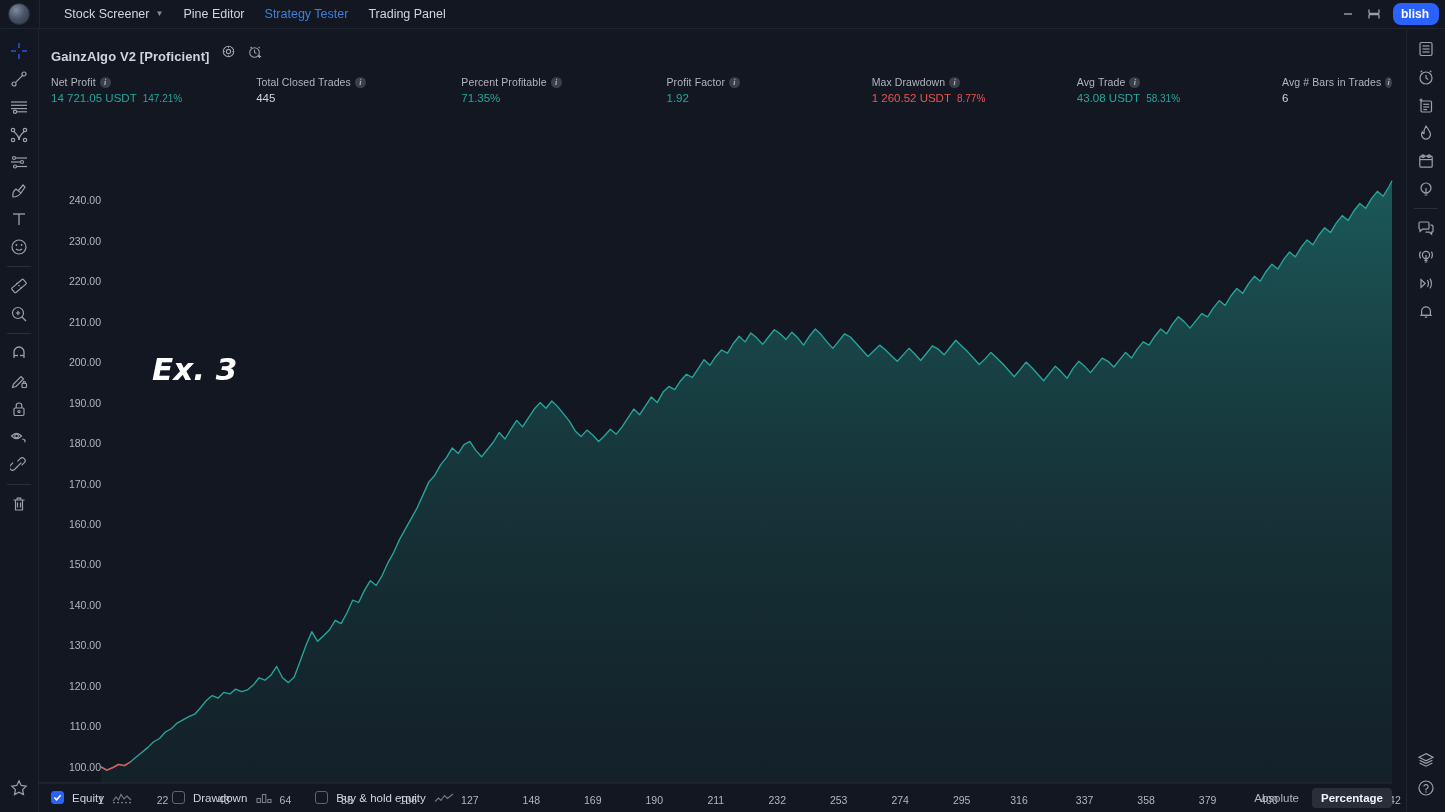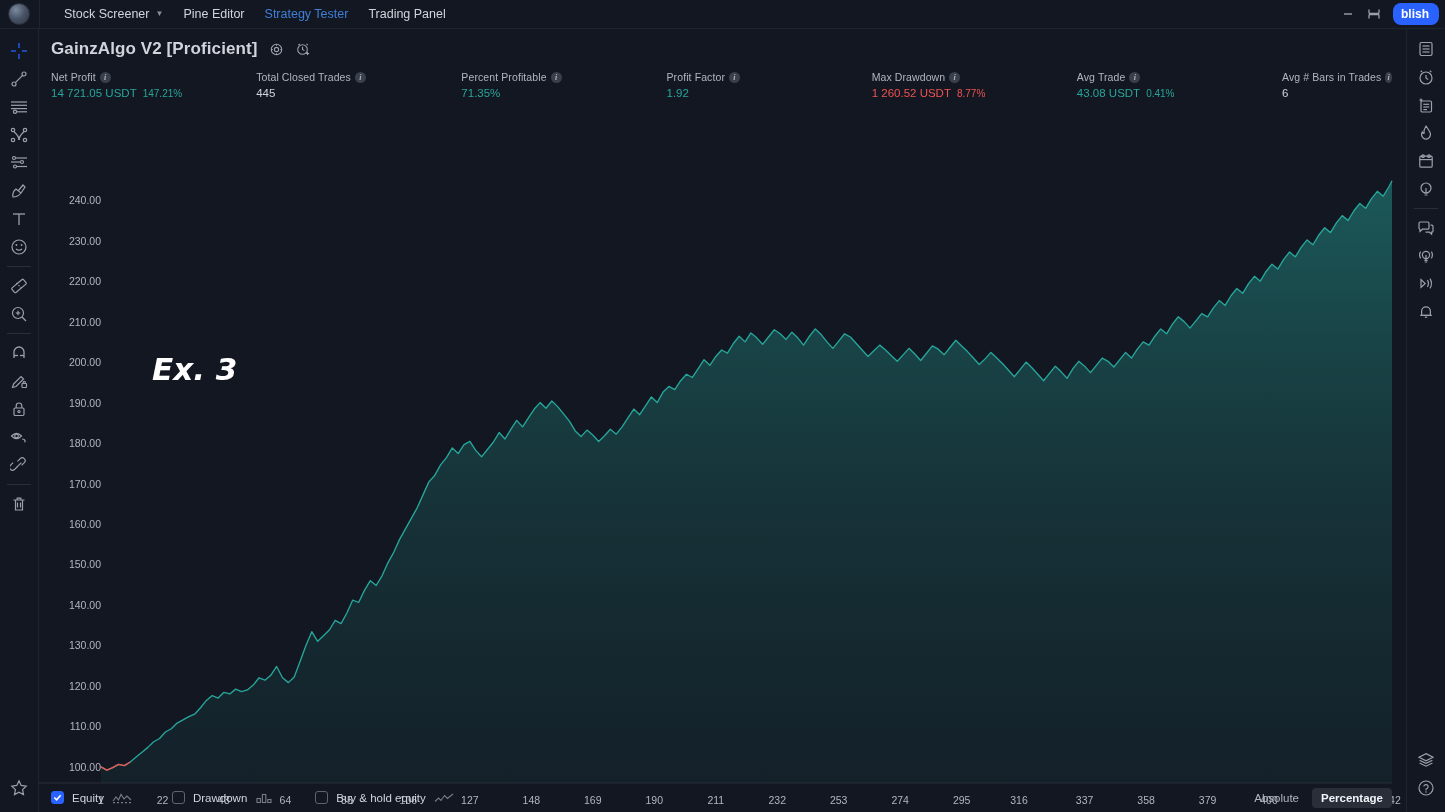--- a/index.html
+++ b/index.html
@@ -66,21 +66,21 @@
     display: flex; flex-direction: column; align-items: center; padding-top: 6px;
   }
   .right-toolbar .spacer { flex: 1; }
 
   
   .panel {
     position: absolute; top: 29px; left: 39px; width: 1367px; height: 783px;
     background: #131722;
   }
   .panel-head { padding: 10px 0 0 12px; display: flex; align-items: center; }
-  .panel-title { font-size: 17px; font-weight: bold; color: #d1d4dc; letter-spacing: 0.1px; }
+  .panel-title { font-size: 13px; font-weight: bold; color: #d1d4dc; letter-spacing: 0.1px; margin-top: 10px; }
   .head-icon {
     margin-left: 11px; color: #9aa0ad; cursor: pointer; display: flex; align-items: center;
   }
   .tabs {
     display: flex; align-items: flex-end; padding-left: 12px; margin-top: 7px;
     position: relative; height: 27px;
   }
   .tab {
     font-size: 12.5px; color: #d1d4dc; padding: 0 0 7px 0; margin-right: 22px;
     cursor: pointer; white-space: nowrap;
@@ -503,21 +503,21 @@
             <span class="stat-pct neg">8.77%</span>
           </div>
         </div>
         <div class="stat">
           <div class="stat-label">
             <span>Avg Trade</span>
             <span class="info-i">i</span>
           </div>
           <div class="stat-vals">
             <span class="stat-main pos">43.08 USDT</span>
-            <span class="stat-pct pos">0.41%</span>
+            <span class="stat-pct pos">58.31%</span>
           </div>
         </div>
         <div class="stat">
           <div class="stat-label">
             <span>Avg # Bars in Trades</span>
             <span class="info-i">i</span>
           </div>
           <div class="stat-vals">
             <span class="stat-main neu">6</span>
           </div>

